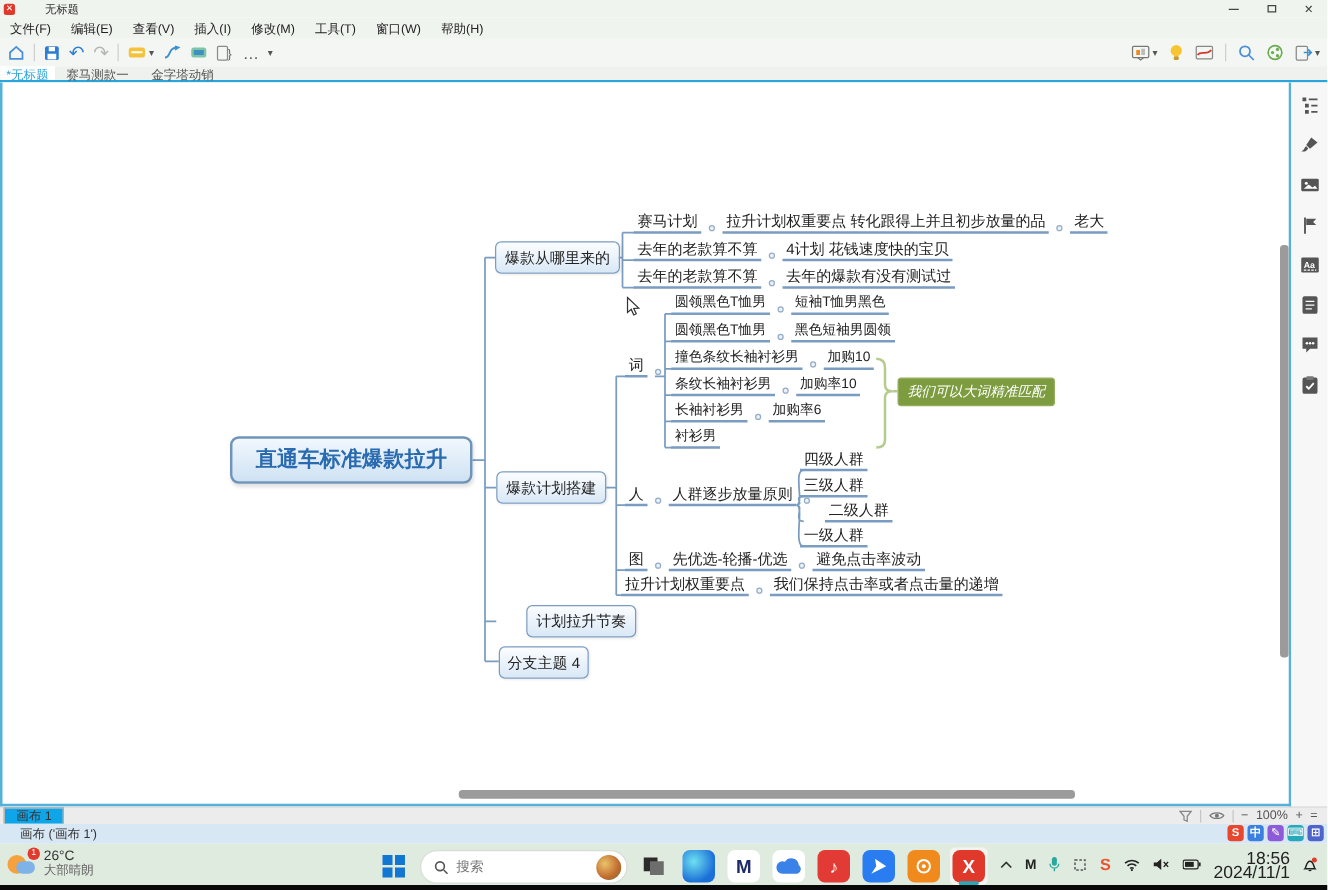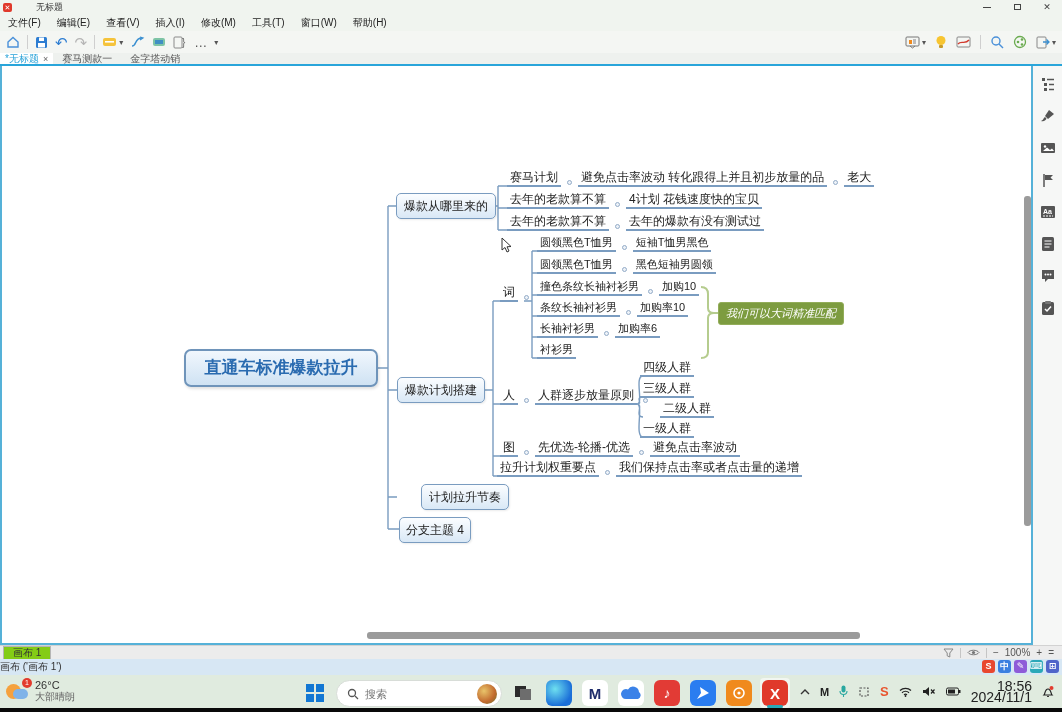--- a/index.html
+++ b/index.html
@@ -21,21 +21,21 @@
 
   .toolbar { height:22px; background:#f4f6f3; display:flex; align-items:center; padding:0 6px; gap:7px; }
   .tsep { width:1px; height:14px; background:#cfcfcf; }
   .tbtn { display:flex; align-items:center; gap:2px; }
   .caret { font-size:8px; color:#555; }
   .tright { margin-left:auto; display:flex; align-items:center; gap:9px; }
   .glyph { font-size:13px; line-height:13px; }
 
   .doctabs { height:13px; background:#eef1ee; display:flex; align-items:stretch;
              border-bottom:2px solid #29a5da; font-size:10px; }
-  .dtab { display:flex; align-items:center; padding:0 9px; color:#555; }
+  .dtab { display:flex; align-items:center; padding:0 9px; color:#555;flex-direction:column; }
   .dtab.active { background:#fff; color:#2aa3d8; padding:0 5px; gap:4px; }
   .dtab.active .closex { color:#666; font-size:9px; }
 
   
   .workspace { position:relative; height:579px; background:#f6f7f6; }
   .canvas { position:absolute; left:0; top:0; width:1033px; height:579px; background:#fff;
             border-left:2px solid #55b1d8; border-right:2px solid #55b1d8; border-bottom:2px solid #55b1d8;
             overflow:hidden; }
   .sidebar { position:absolute; left:1033px; top:0; width:29px; height:579px; background:#f6f7f6;
              display:flex; flex-direction:column; align-items:center; padding-top:10px; gap:16px; }
@@ -55,25 +55,25 @@
   .urow { position:absolute; z-index:2; display:flex; align-items:flex-end; gap:6px; white-space:nowrap; }
   .ut { font-size:12px; line-height:13px; color:#222; padding:1px 3px 1px; border-bottom:2px solid #7a9cc0; }
   .s11 .ut, .ut.s11 { font-size:11px; }
   .dot { width:5px; height:5px; border:1px solid #93abc7; border-radius:50%; background:#edf2f8; margin-bottom:2px; }
   .callout { position:absolute; z-index:2; background:#7d9c40; border:1px solid #93ad5a; border-radius:3px;
              color:#fff; font-size:11px; font-style:italic; padding:3px 7px; }
   .cursor { position:absolute; z-index:5; }
 
   
   .canvasbar { height:14px; background:#ececec; border-top:1px solid #d2d2d2; display:flex; align-items:center; font-size:10px; color:#333; }
-  .ctab { background:#84cc16; border:1px solid #b5b5b5; border-bottom:none; height:13px; padding:0 9px; margin-left:3px; display:flex; align-items:center; }
+  .ctab { background:#0ea5e9; border:1px solid #b5b5b5; border-bottom:none; height:13px; padding:0 9px; margin-left:3px; display:flex; align-items:center; }
   .zoomctrl { margin-left:auto; display:flex; align-items:center; gap:6px; padding-right:8px; color:#555; }
   .zsep { width:1px; height:10px; background:#c5c5c5; }
 
-  .statusbar { height:16px; background:#d7e7f4; font-size:10px; color:#333; display:flex; align-items:center; padding-left:0; position:relative; }
+  .statusbar { height:16px; background:#d7e7f4; font-size:10px; color:#333; display:flex; align-items:center; padding-left:16px; position:relative; }
   .sogou { position:absolute; right:3px; top:1px; display:flex; gap:3px; }
   .stile { width:13px; height:13px; border-radius:3px; color:#fff; font-size:9px; line-height:13px; text-align:center; font-weight:bold; }
 
   
   .taskbar { height:37px; background:#e0ebdf; position:relative; }
   .taskbar::after { content:""; position:absolute; left:0; bottom:0; width:100%; height:4px; background:#090909; }
   .weather { position:absolute; left:6px; top:4px; display:flex; align-items:center; gap:5px; }
   .wxico { position:relative; width:24px; height:22px; }
   .wxsun { position:absolute; left:0; top:4px; width:15px; height:15px; border-radius:50%; background:#f5a13d; }
   .wxcloud { position:absolute; left:7px; top:9px; width:15px; height:10px; border-radius:6px; background:#7fb3e8; }
@@ -251,21 +251,21 @@
 
     <div class="node central">直通车标准爆款拉升</div>
     <div class="node mainbox" style="left:394px;top:127px;width:100px;">爆款从哪里来的</div>
     <div class="node mainbox" style="left:395px;top:311px;width:88px;">爆款计划搭建</div>
     <div class="node mainbox" style="left:395px;top:418px;width:88px;margin-left:24px;">计划拉升节奏</div>
     <div class="node mainbox" style="left:397px;top:451px;width:72px;">分支主题 4</div>
 
     <div class="urow" style="left:505px;top:104px;">
       <span class="ut">赛马计划</span>
       <span class="dot"></span>
-      <span class="ut">避免点击率波动 转化跟得上并且初步放量的品</span>
+      <span class="ut">拉升计划权重要点 转化跟得上并且初步放量的品</span>
       <span class="dot"></span>
       <span class="ut">老大</span>
     </div>
     <div class="urow" style="left:505px;top:126px;">
       <span class="ut">去年的老款算不算</span>
       <span class="dot"></span>
       <span class="ut">4计划 花钱速度快的宝贝</span>
     </div>
     <div class="urow" style="left:505px;top:148px;">
       <span class="ut">去年的老款算不算</span>

